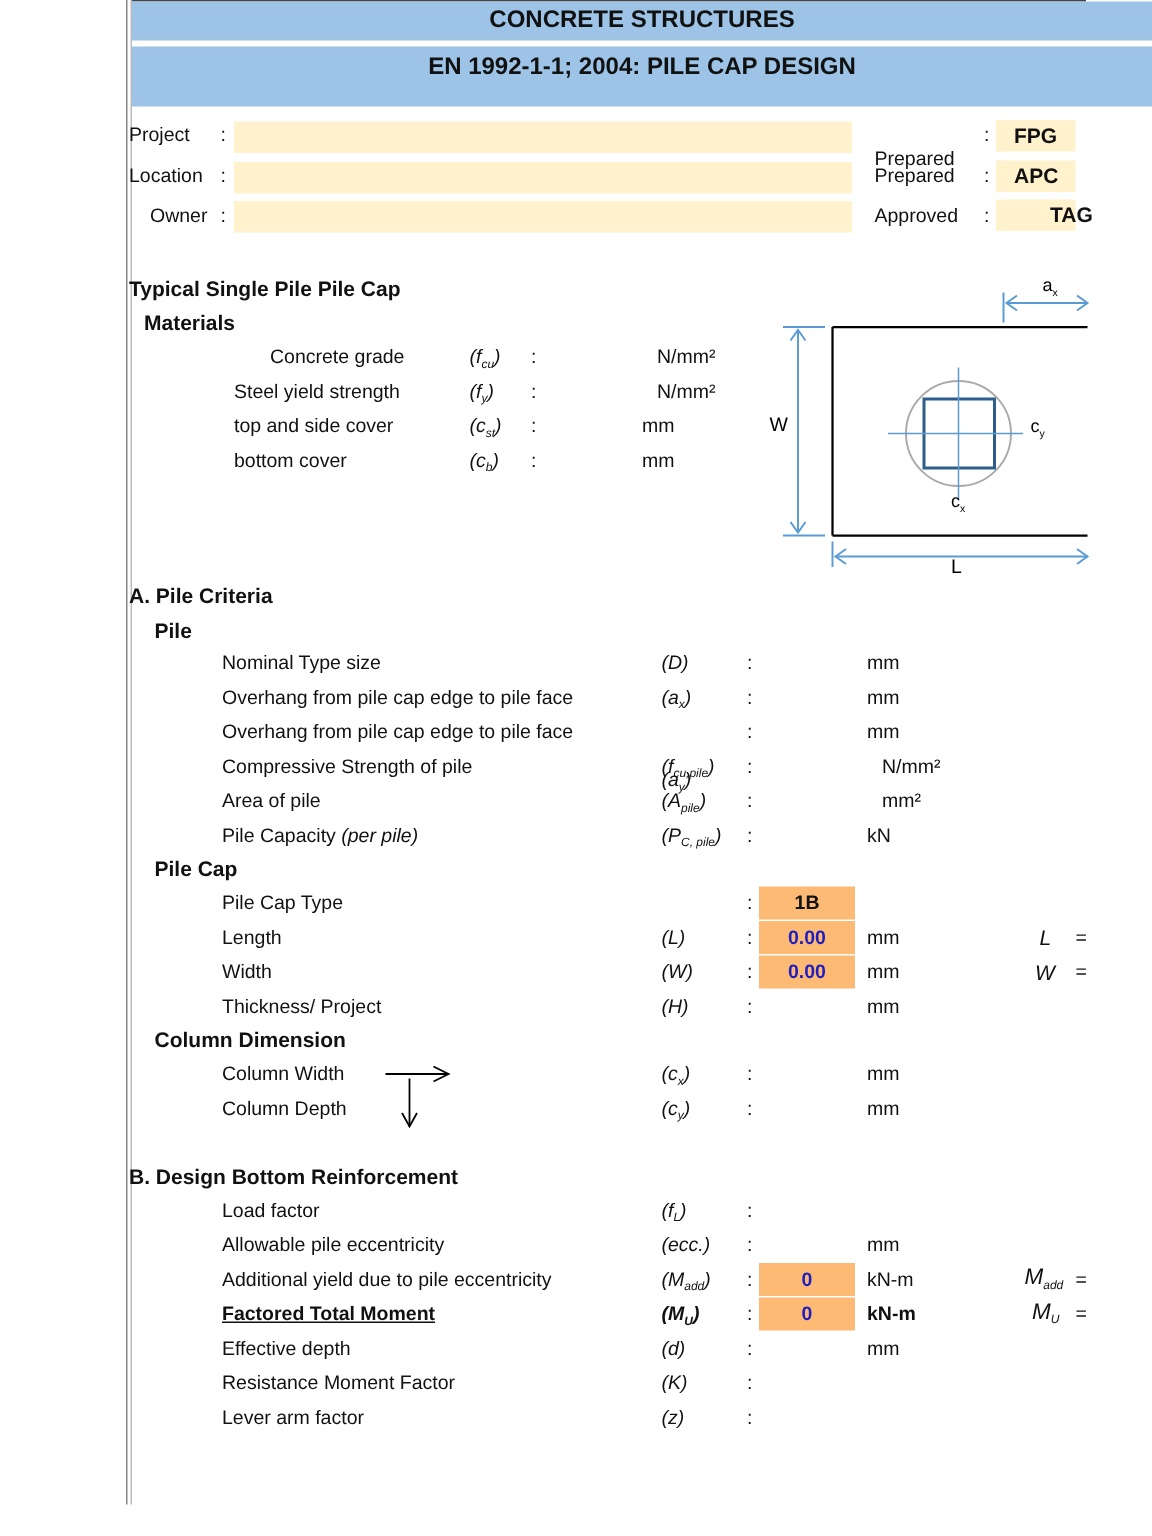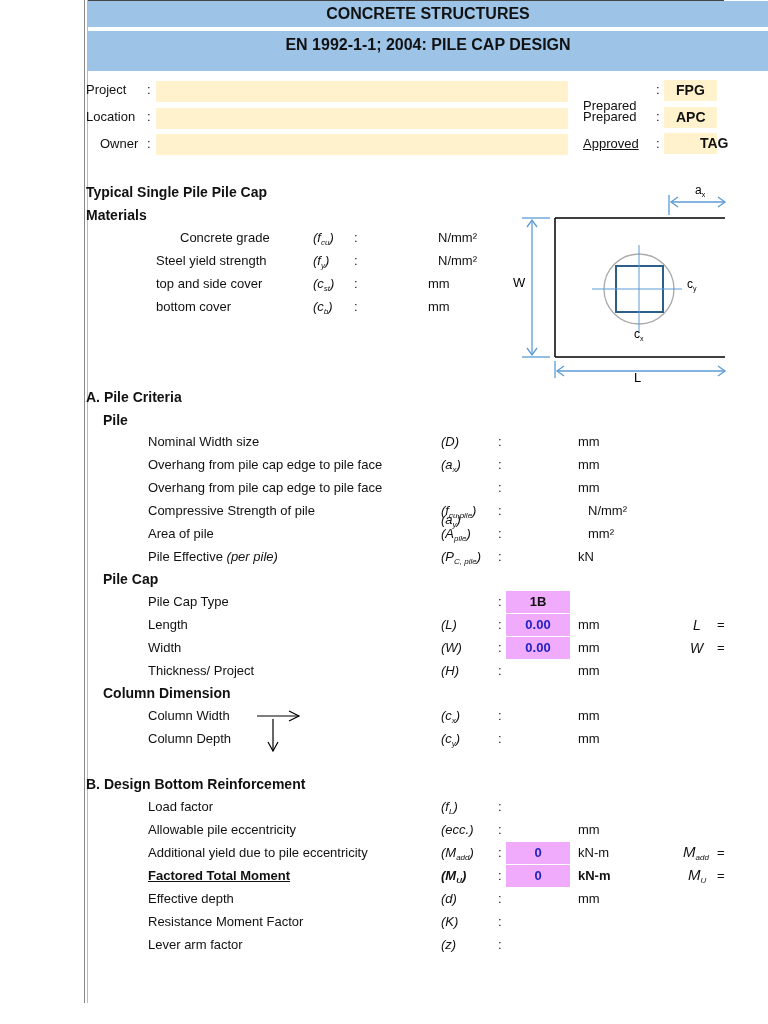--- a/index.html
+++ b/index.html
@@ -12,21 +12,21 @@
   .banner { position:absolute; left:88px; width:680px; background:#9dc3e6;
             text-align:center; font-weight:bold; font-size:16px; color:#111; }
   .b1 { top:1px; height:26px; line-height:26px; }
   .b2 { top:31px; height:40px; line-height:27px; }
   .field { position:absolute; background:#fff2cc; height:21px; }
   .sig { position:absolute; background:#fff2cc; height:21px; width:53px; font-weight:bold;
          font-size:14px; line-height:21px; padding-left:12px; box-sizing:border-box; }
   .h1 { font-weight:bold; font-size:14px; }
   .it { font-style:italic; }
   .sub { font-size:8px; vertical-align:-3px; }
-  .hl { position:absolute; background:#f0abfc; width:64px; height:22px; text-align:center;
+  .hl { position:absolute; background:#fdba74; width:64px; height:22px; text-align:center;
         line-height:22px; font-weight:bold; font-size:13px; }
   .blue { color:#1f1fbf; }
   .bold { font-weight:bold; }
 </style>
 </head>
 <body>
 
 <div class="vline1"></div>
 <div class="vline2"></div>
 <div class="topline"></div>
@@ -47,26 +47,26 @@
 <div class="field" style="left:156px;top:134px;width:412px;"></div>
 
 <div class="abs" style="left:583px;top:98px;">Prepared</div>
 <div class="abs" style="left:656px;top:82px;">:</div>
 <div class="sig" style="left:664px;top:80px;">FPG</div>
 
 <div class="abs" style="left:583px;top:109px;">Prepared</div>
 <div class="abs" style="left:656px;top:109px;">:</div>
 <div class="sig" style="left:664px;top:107px;">APC</div>
 
-<div class="abs" style="left:583px;top:136px;text-decoration:underline;">Approved</div>
+<div class="abs" style="left:583px;top:136px;">Approved</div>
 <div class="abs" style="left:656px;top:136px;">:</div>
 <div class="sig" style="left:664px;top:133px;padding-left:36px;">TAG</div>
 
 <div class="abs h1" style="left:86px;top:184px;">Typical Single Pile Pile Cap</div>
-<div class="abs h1" style="left:86px;top:207px;">Materials</div>
+<div class="abs h1" style="left:96px;top:207px;">Materials</div>
 
 <div id="materials-rows">
     <div class="abs " style="left:156px;top:230px;margin-left:24px;">Concrete grade</div>
     <div class="abs it" style="left:313px;top:230px;"><span>(f</span><span class="sub">cu</span><span>)</span></div>
     <div class="abs " style="left:354px;top:230px;">:</div>
     <div class="abs " style="left:438px;top:230px;">N/mm²</div>
     <div class="abs " style="left:156px;top:253px;">Steel yield strength</div>
     <div class="abs it" style="left:313px;top:253px;"><span>(f</span><span class="sub">y</span><span>)</span></div>
     <div class="abs " style="left:354px;top:253px;">:</div>
     <div class="abs " style="left:438px;top:253px;">N/mm²</div>
@@ -114,41 +114,41 @@
     <line x1="139" y1="70" x2="139" y2="158"></line>
     <line x1="92" y1="114" x2="182" y2="114"></line>
   </g>
   <text x="187" y="113" font-size="12" font-family="Liberation Sans, sans-serif"><tspan>c</tspan><tspan font-size="7" dy="3">y</tspan></text>
   <text x="134" y="163" font-size="12" font-family="Liberation Sans, sans-serif"><tspan>c</tspan><tspan font-size="7" dy="3">x</tspan></text>
 </svg>
 
 <div class="abs h1" style="left:86px;top:389px;">A. Pile Criteria</div>
 <div class="abs h1" style="left:103px;top:412px;">Pile</div>
 <div id="pile-rows">
-    <div class="abs " style="left:148px;top:434px;"><span>Nominal Width size</span></div>
+    <div class="abs " style="left:148px;top:434px;"><span>Nominal Type size</span></div>
     <div class="abs it" style="left:441px;top:434px;"><span>(D</span><span>)</span></div>
     <div class="abs " style="left:498px;top:434px;">:</div>
     <div class="abs " style="left:578px;top:434px;">mm</div>
     <div class="abs " style="left:148px;top:457px;"><span>Overhang from pile cap edge to pile face</span></div>
     <div class="abs it" style="left:441px;top:457px;"><span>(a</span><span class="sub">x</span><span>)</span></div>
     <div class="abs " style="left:498px;top:457px;">:</div>
     <div class="abs " style="left:578px;top:457px;">mm</div>
     <div class="abs " style="left:148px;top:480px;"><span>Overhang from pile cap edge to pile face</span></div>
     <div class="abs it" style="left:441px;top:480px;margin-top:32px;"><span>(a</span><span class="sub">y</span><span>)</span></div>
     <div class="abs " style="left:498px;top:480px;">:</div>
     <div class="abs " style="left:578px;top:480px;">mm</div>
     <div class="abs " style="left:148px;top:503px;"><span>Compressive Strength of pile</span></div>
     <div class="abs it" style="left:441px;top:503px;"><span>(f</span><span class="sub">cu,pile</span><span>)</span></div>
     <div class="abs " style="left:498px;top:503px;">:</div>
     <div class="abs " style="left:588px;top:503px;">N/mm²</div>
     <div class="abs " style="left:148px;top:526px;"><span>Area of pile</span></div>
     <div class="abs it" style="left:441px;top:526px;"><span>(A</span><span class="sub">pile</span><span>)</span></div>
     <div class="abs " style="left:498px;top:526px;">:</div>
     <div class="abs " style="left:588px;top:526px;">mm²</div>
-    <div class="abs " style="left:148px;top:549px;"><span>Pile Effective</span> <span class="it">(per pile)</span></div>
+    <div class="abs " style="left:148px;top:549px;"><span>Pile Capacity</span> <span class="it">(per pile)</span></div>
     <div class="abs it" style="left:441px;top:549px;"><span>(P</span><span class="sub">C, pile</span><span>)</span></div>
     <div class="abs " style="left:498px;top:549px;">:</div>
     <div class="abs " style="left:578px;top:549px;">kN</div>
   </div>
 
 <div class="abs h1" style="left:103px;top:571px;">Pile Cap</div>
 <div id="pilecap-rows">
     <div class="abs " style="left:148px;top:594px;">Pile Cap Type</div>
     <div class="abs " style="left:498px;top:594px;">:</div>
     <div class="abs hl" style="left:506px;top:591px;color:#111;">1B</div>

